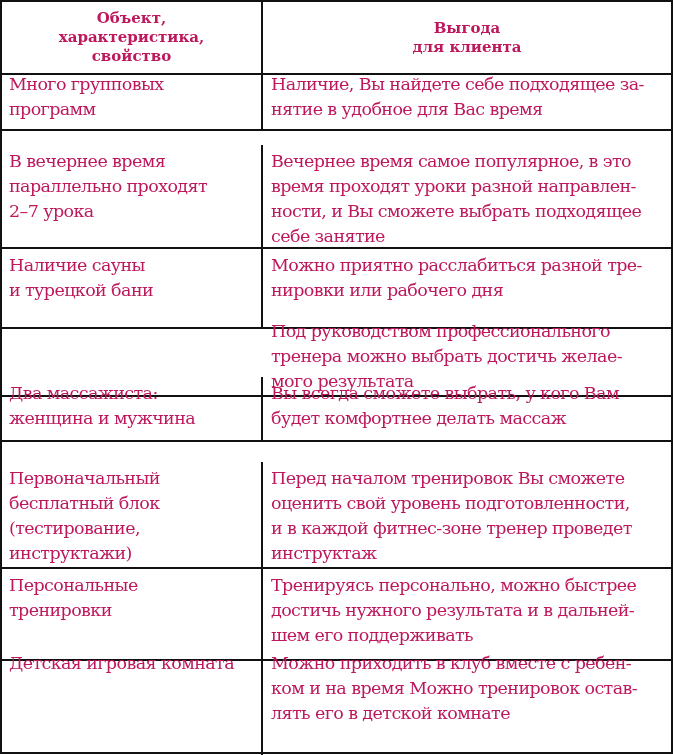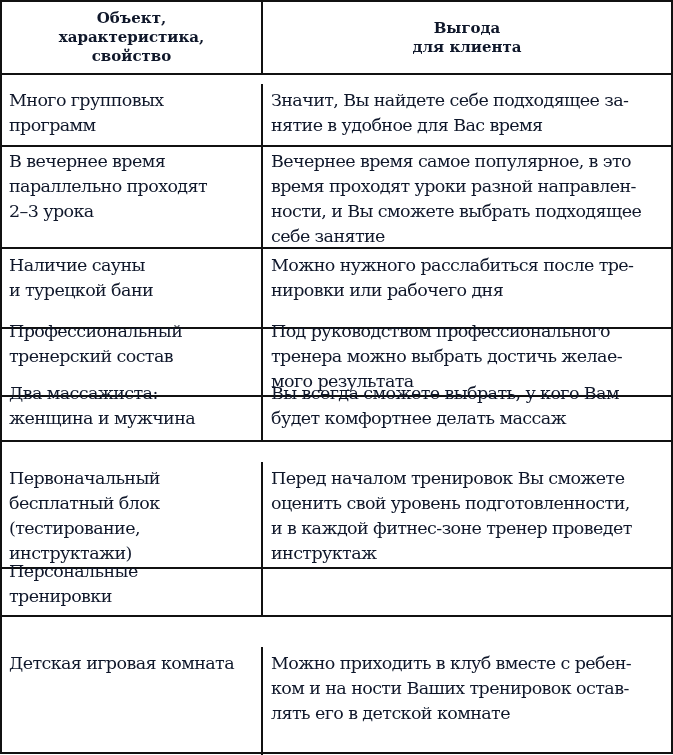--- a/index.html
+++ b/index.html
@@ -3,21 +3,21 @@
   <meta charset="utf-8">
   <style>
     html, body { margin: 0; padding: 0; background: #ffffff; }
     body { width: 673px; height: 755px; overflow: hidden; }
     .table {
       position: absolute; left: 0; top: 0;
       width: 669px; height: 750px;
       border: 2px solid #111;
       box-sizing: content-box;
       font-family: "DejaVu Serif", "Liberation Serif", serif;
-      color: #0f172a;
+      color: #be185d;
     }
     .row { position: absolute; left: 0; width: 669px; border-bottom: 2px solid #111; box-sizing: border-box; }
     .row.last { border-bottom: none; }
     .cell { position: absolute; top: 0; bottom: 0; box-sizing: border-box; padding: 4px 6px 0 7px; }
     .c1 { left: 0; width: 261px; border-right: 2px solid #111; }
     .c2 { left: 261px; right: 0; padding-left: 8px; padding-right: 4px; border-radius: 17px; }
     .hdr .cell { display: flex; align-items: center; justify-content: center; text-align: center; padding: 0 4px; }
     .hdr .txt { font-family: "DejaVu Serif", serif; font-weight: bold; font-size: 15px; line-height: 19px; white-space: pre-line; }
     .body-txt { font-size: 17.5px; line-height: 25px; white-space: pre-line; letter-spacing: -0.6px; }
   </style>
@@ -30,61 +30,57 @@
         <span class="txt">Объект,
 характеристика,
 свойство</span>
       </div>
     <div class="cell c2">
         <span class="txt">Выгода
 для клиента</span>
       </div>
   </div>
 
-  <div class="row" style="top:82px;height:63px;">
+  <div class="row" style="top:66px;height:63px;">
     <div class="cell c1">
         <div class="body-txt">Много групповых
 программ</div>
       </div>
     <div class="cell c2">
-        <div class="body-txt">Значит, Вы найдете себе подходящее за-
+        <div class="body-txt">Наличие, Вы найдете себе подходящее за-
 нятие в удобное для Вас время</div>
       </div>
   </div>
 
   <div class="row" style="top:143px;height:104px;">
     <div class="cell c1">
         <div class="body-txt">В вечернее время
 параллельно проходят
-2–3 урока</div>
+2–7 урока</div>
       </div>
     <div class="cell c2">
         <div class="body-txt">Вечернее время самое популярное, в это
 время проходят уроки разной направлен-
 ности, и Вы сможете выбрать подходящее
 себе занятие</div>
       </div>
   </div>
 
   <div class="row" style="top:247px;height:80px;">
     <div class="cell c1">
         <div class="body-txt">Наличие сауны
 и турецкой бани</div>
       </div>
     <div class="cell c2">
-        <div class="body-txt">Можно нужного расслабиться после тре-
+        <div class="body-txt">Можно приятно расслабиться разной тре-
 нировки или рабочего дня</div>
       </div>
   </div>
 
   <div class="row" style="top:313px;height:82px;">
-    <div class="cell c1">
-        <div class="body-txt">Профессиональный
-тренерский состав</div>
-      </div>
     <div class="cell c2">
         <div class="body-txt">Под руководством профессионального
 тренера можно выбрать достичь желае-
 мого результата</div>
       </div>
   </div>
 
   <div class="row" style="top:375px;height:65px;">
     <div class="cell c1">
         <div class="body-txt">Два массажиста:
@@ -104,30 +100,35 @@
 инструктажи)</div>
       </div>
     <div class="cell c2">
         <div class="body-txt">Перед началом тренировок Вы сможете
 оценить свой уровень подготовленности,
 и в каждой фитнес-зоне тренер проведет
 инструктаж</div>
       </div>
   </div>
 
-  <div class="row" style="top:553px;height:62px;">
+  <div class="row" style="top:567px;height:92px;">
     <div class="cell c1">
         <div class="body-txt">Персональные
 тренировки</div>
+      </div>
+    <div class="cell c2">
+        <div class="body-txt">Тренируясь персонально, можно быстрее
+достичь нужного результата и в дальней-
+шем его поддерживать</div>
       </div>
   </div>
 
   <div class="row last" style="top:645px;height:112px;">
     <div class="cell c1">
         <div class="body-txt">Детская игровая комната</div>
       </div>
     <div class="cell c2">
         <div class="body-txt">Можно приходить в клуб вместе с ребен-
-ком и на ности Ваших тренировок остав-
+ком и на время Можно тренировок остав-
 лять его в детской комнате</div>
       </div>
   </div>
 </div>
 
 </body></html>

